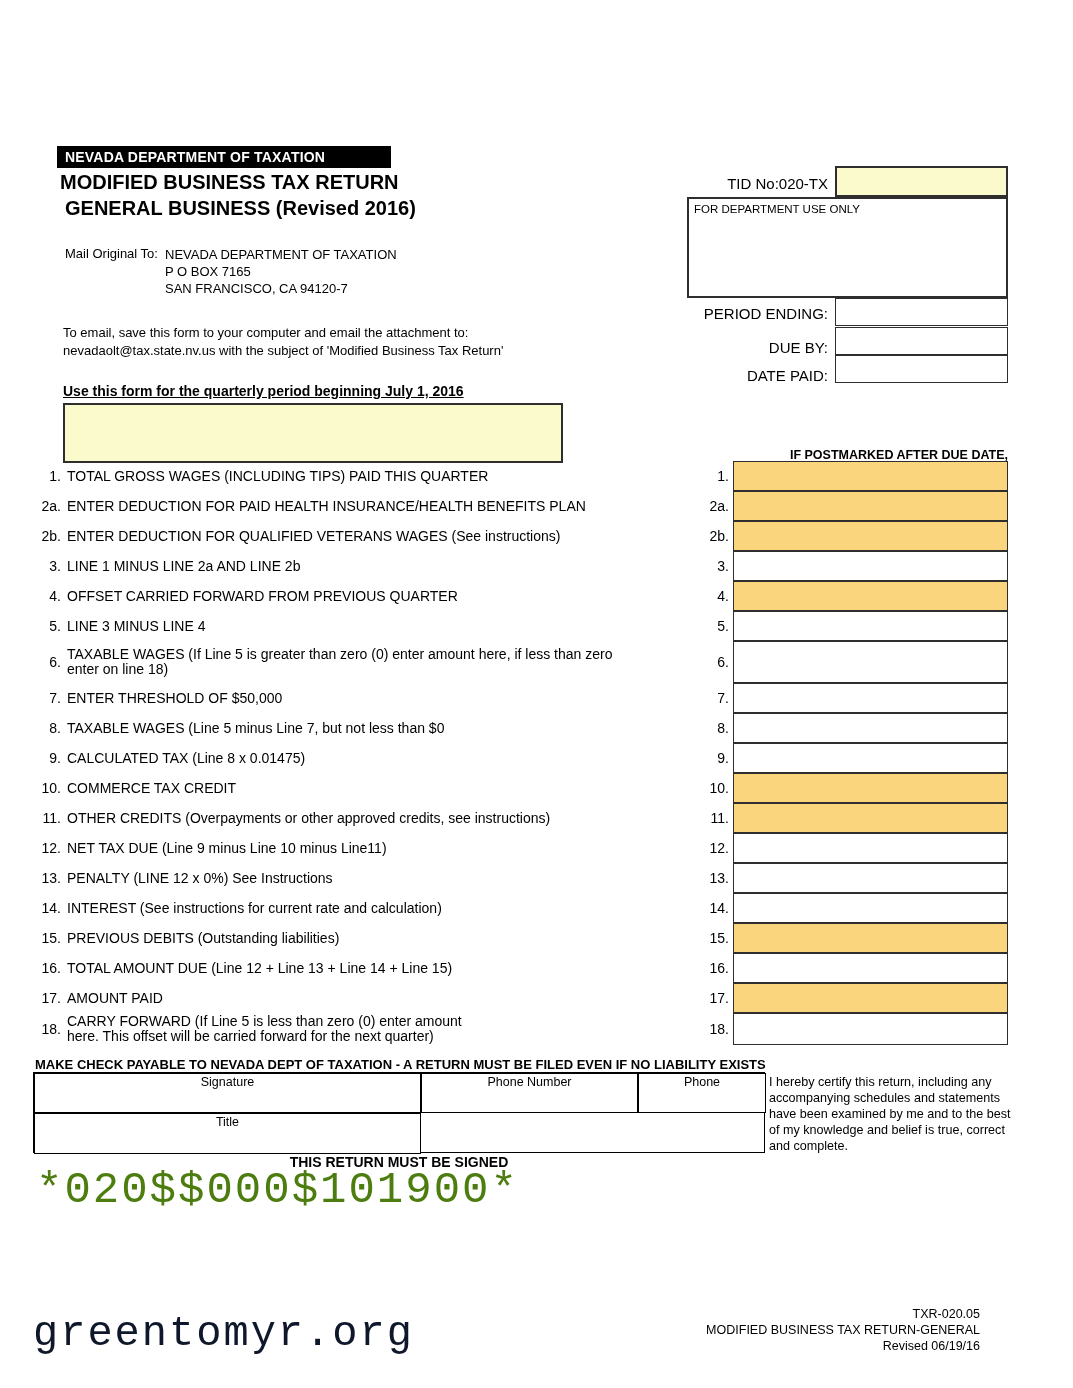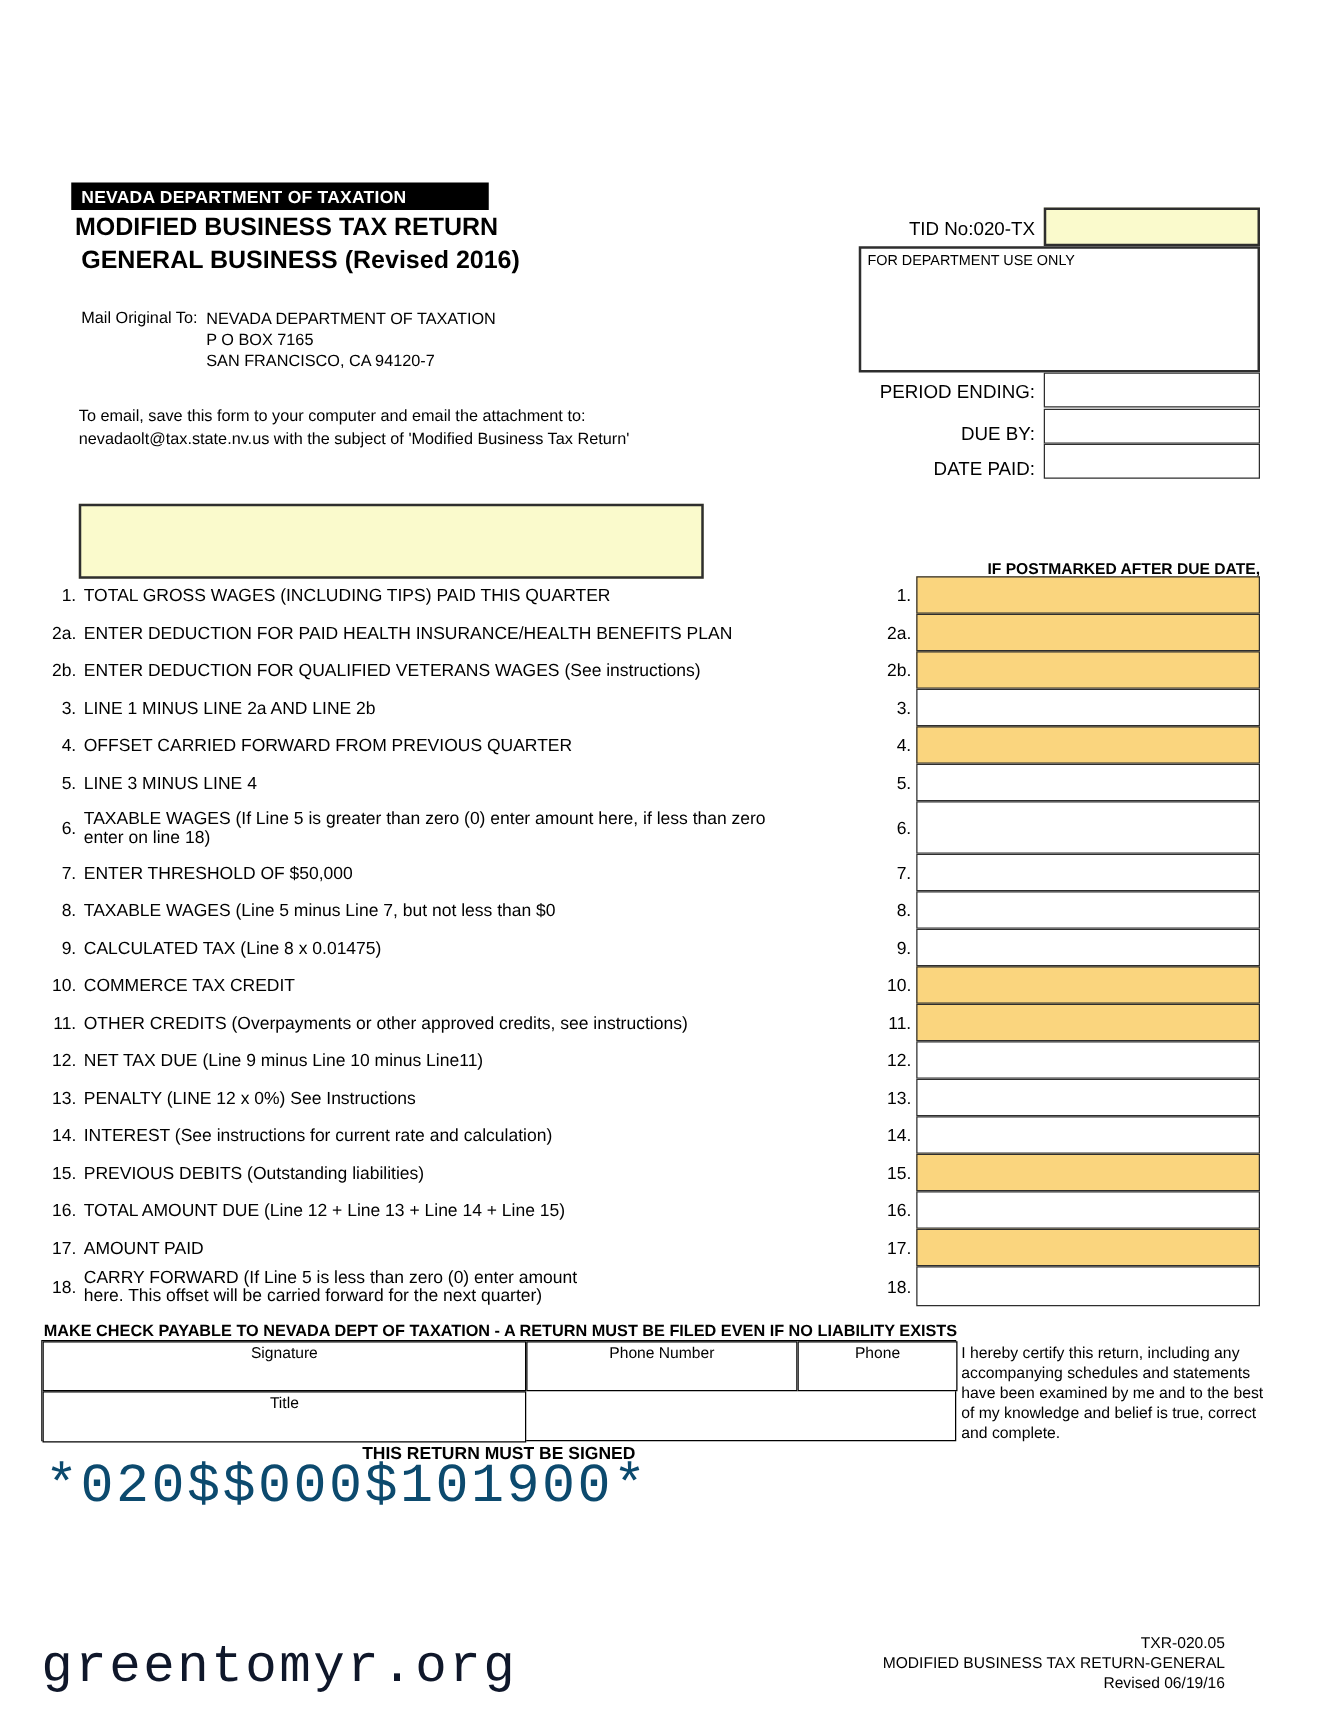--- a/index.html
+++ b/index.html
@@ -102,21 +102,21 @@
     position:absolute; left:769px; top:1074px; width:246px;
     font-size:12.6px; line-height:16px;
   }
   .must-sign {
     position:absolute; left:33px; top:1154px; width:732px;
     text-align:center; font-size:14px; font-weight:bold;
   }
   .barcode-text {
     position:absolute; left:36px; top:1165px;
     font-family:"Liberation Mono", monospace;
-    font-size:44px; letter-spacing:2px; color:#0c4a6e;
+    font-size:44px; letter-spacing:2px; color:#4d7c0f;
   }
   .watermark {
     position:absolute; left:33px; top:1310px;
     font-family:"Liberation Mono", monospace;
     font-size:42px; letter-spacing:2px; color:#0f172a;
   }
   .page-footer {
     position:absolute; left:700px; top:1306px; width:280px;
     text-align:right; font-size:12.5px; line-height:16px;
   }
@@ -158,20 +158,21 @@
   <div class="dated-row-box" style="top:326.5px;"></div>
 
   <div class="dated-row-label" style="left:548px; top:367px;">DATE PAID:</div>
   <div class="dated-row-box" style="top:355px;"></div>
 
   <div class="postmark-warning">
     <div>IF POSTMARKED AFTER DUE DATE,</div>
     <div>PENALTY AND INTEREST WILL APPLY</div>
   </div>
 
+  <div class="period-note">Use this form for the quarterly period beginning July 1, 2016</div>
   <div class="address-entry-box"></div>
 
   <div class="lines-section" id="lines-rows">
       <div class="ln-row">
         <div class="ln-label">
           <div class="ln-no">1.</div>
           <div class="ln-text">TOTAL GROSS WAGES (INCLUDING TIPS) PAID THIS QUARTER</div>
         </div>
         <div class="bx-no">1.</div>
         <div class="ln-box hl"></div>

